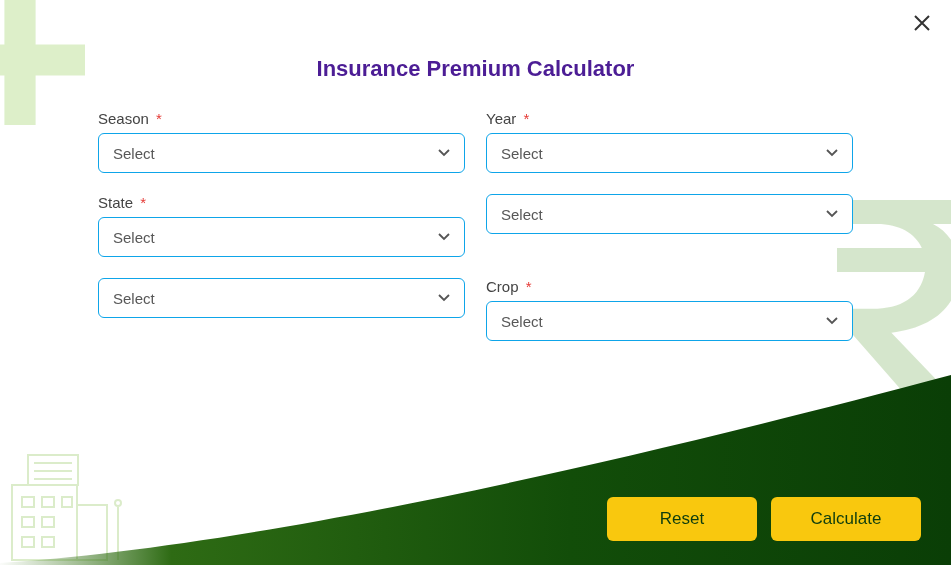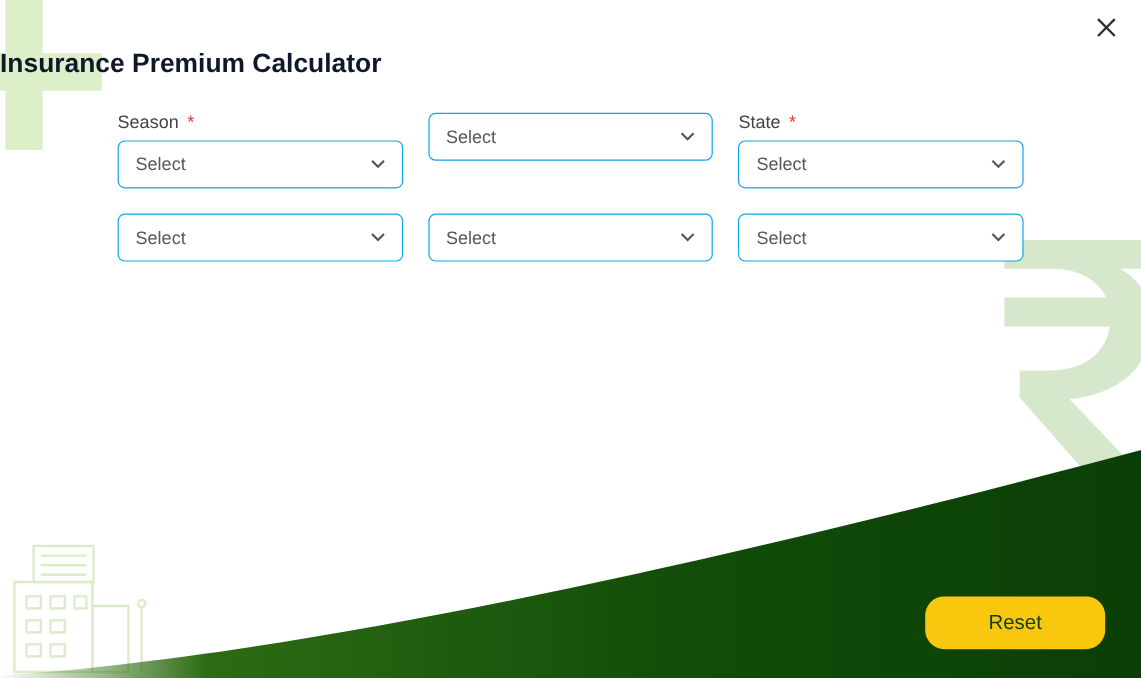--- a/index.html
+++ b/index.html
@@ -56,35 +56,35 @@
     right: 20px;
     font-size: 22px;
     color: #333;
     cursor: pointer;
     z-index: 5;
     background: none;
     border: none;
     line-height: 1;
   }
   .title {
-    text-align: left;
-    color: #0f172a;
+    text-align: center;
+    color: #4c1d95;
     font-size: 22px;
     font-weight: 700;
-    padding-top: 40px;
+    padding-top: 56px;
     padding-bottom: 28px;
     position: relative;
     z-index: 2;
   }
   .form-area {
     position: relative;
     z-index: 2;
     padding: 0 98px;
     display: grid;
-    grid-template-columns: repeat(3, 1fr);
+    grid-template-columns: repeat(2, 1fr);
     column-gap: 34px;
     row-gap: 22px;
     gap: 21px;
   }
   .field label {
     display: block;
     color: #444;
     font-size: 15px;
     margin-bottom: 6px;
   }
@@ -120,21 +120,21 @@
     bottom: 24px;
     right: 30px;
     z-index: 3;
     display: flex;
     gap: 14px;
   }
   .btn {
     background: #f9c80e;
     color: #0e3d0e;
     border: none;
-    border-radius: 16px;
+    border-radius: 6px;
     height: 44px;
     min-width: 150px;
     font-size: 17px;
     font-weight: 400;
     cursor: pointer;
   }
 </style>
 </head>
 <body>
 
@@ -205,20 +205,24 @@
       <span>Select</span>
       <span class="chev">
           <svg viewBox="0 0 12 8">
             <path d="M1 1l5 5 5-5"></path>
           </svg>
         </span>
     </div>
   </div>
 
   <div class="field">
+    <label>
+      <span>Year</span>
+      <span class="req">*</span>
+    </label>
     <div class="select">
       <span>Select</span>
       <span class="chev">
           <svg viewBox="0 0 12 8">
             <path d="M1 1l5 5 5-5"></path>
           </svg>
         </span>
     </div>
   </div>
 
@@ -253,27 +257,32 @@
       <span>Select</span>
       <span class="chev">
           <svg viewBox="0 0 12 8">
             <path d="M1 1l5 5 5-5"></path>
           </svg>
         </span>
     </div>
   </div>
 
   <div class="field">
+    <label>
+      <span>Crop</span>
+      <span class="req">*</span>
+    </label>
     <div class="select">
       <span>Select</span>
       <span class="chev">
           <svg viewBox="0 0 12 8">
             <path d="M1 1l5 5 5-5"></path>
           </svg>
         </span>
     </div>
   </div>
 
 </div>
 
 <div class="actions">
   <button class="btn">Reset</button>
+  <button class="btn">Calculate</button>
 </div>
 
 </body></html>

